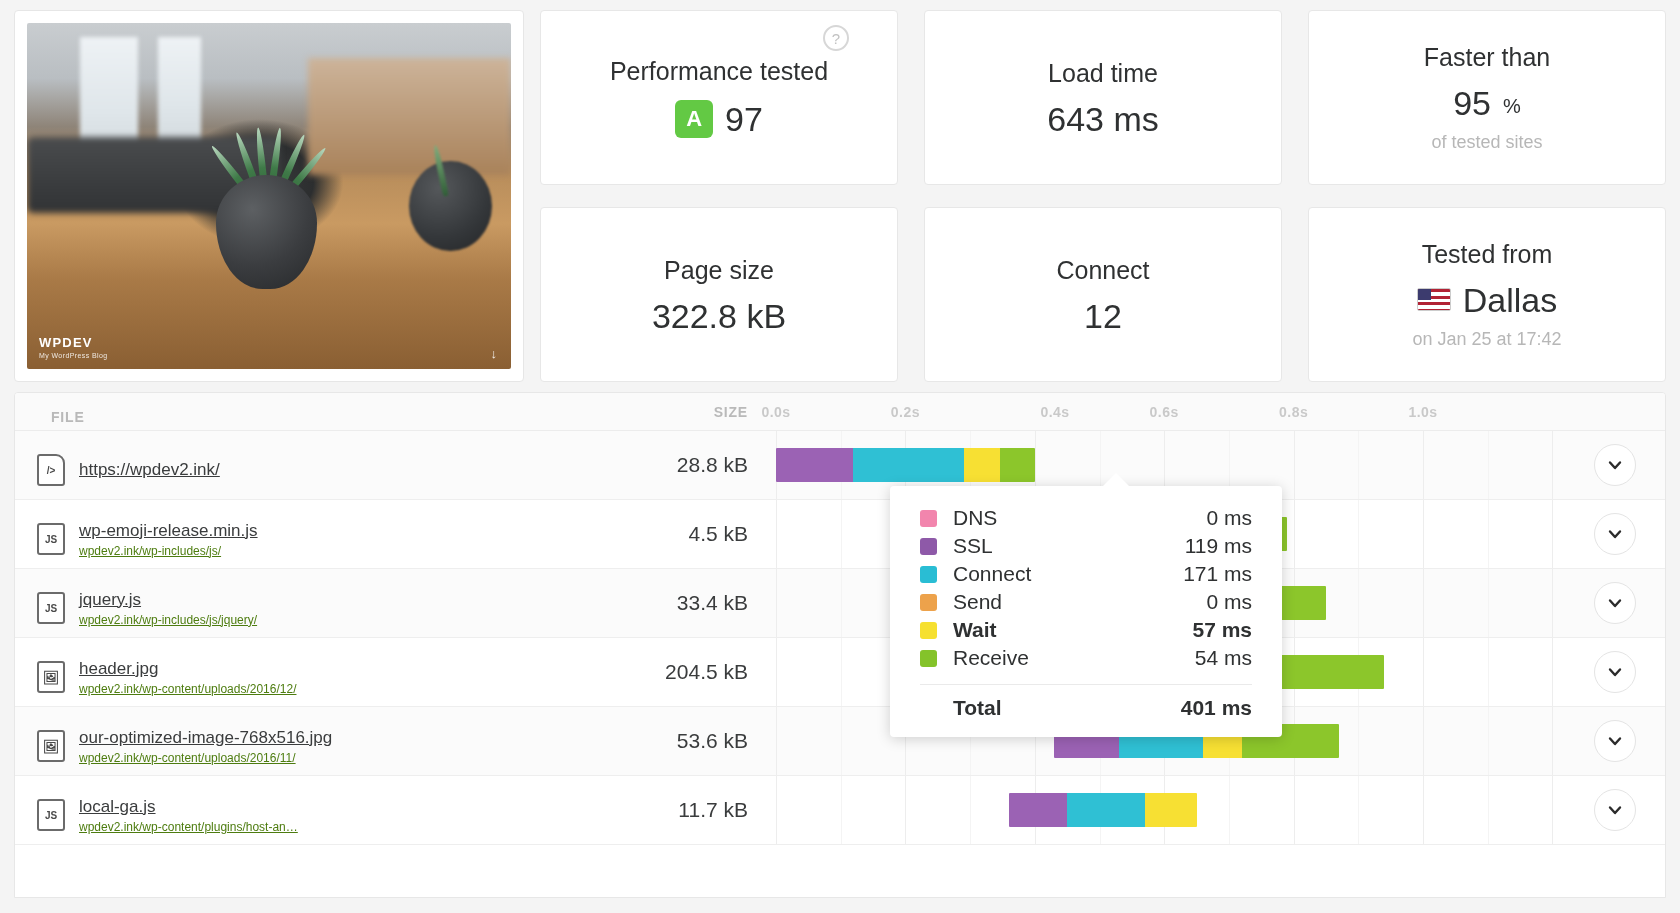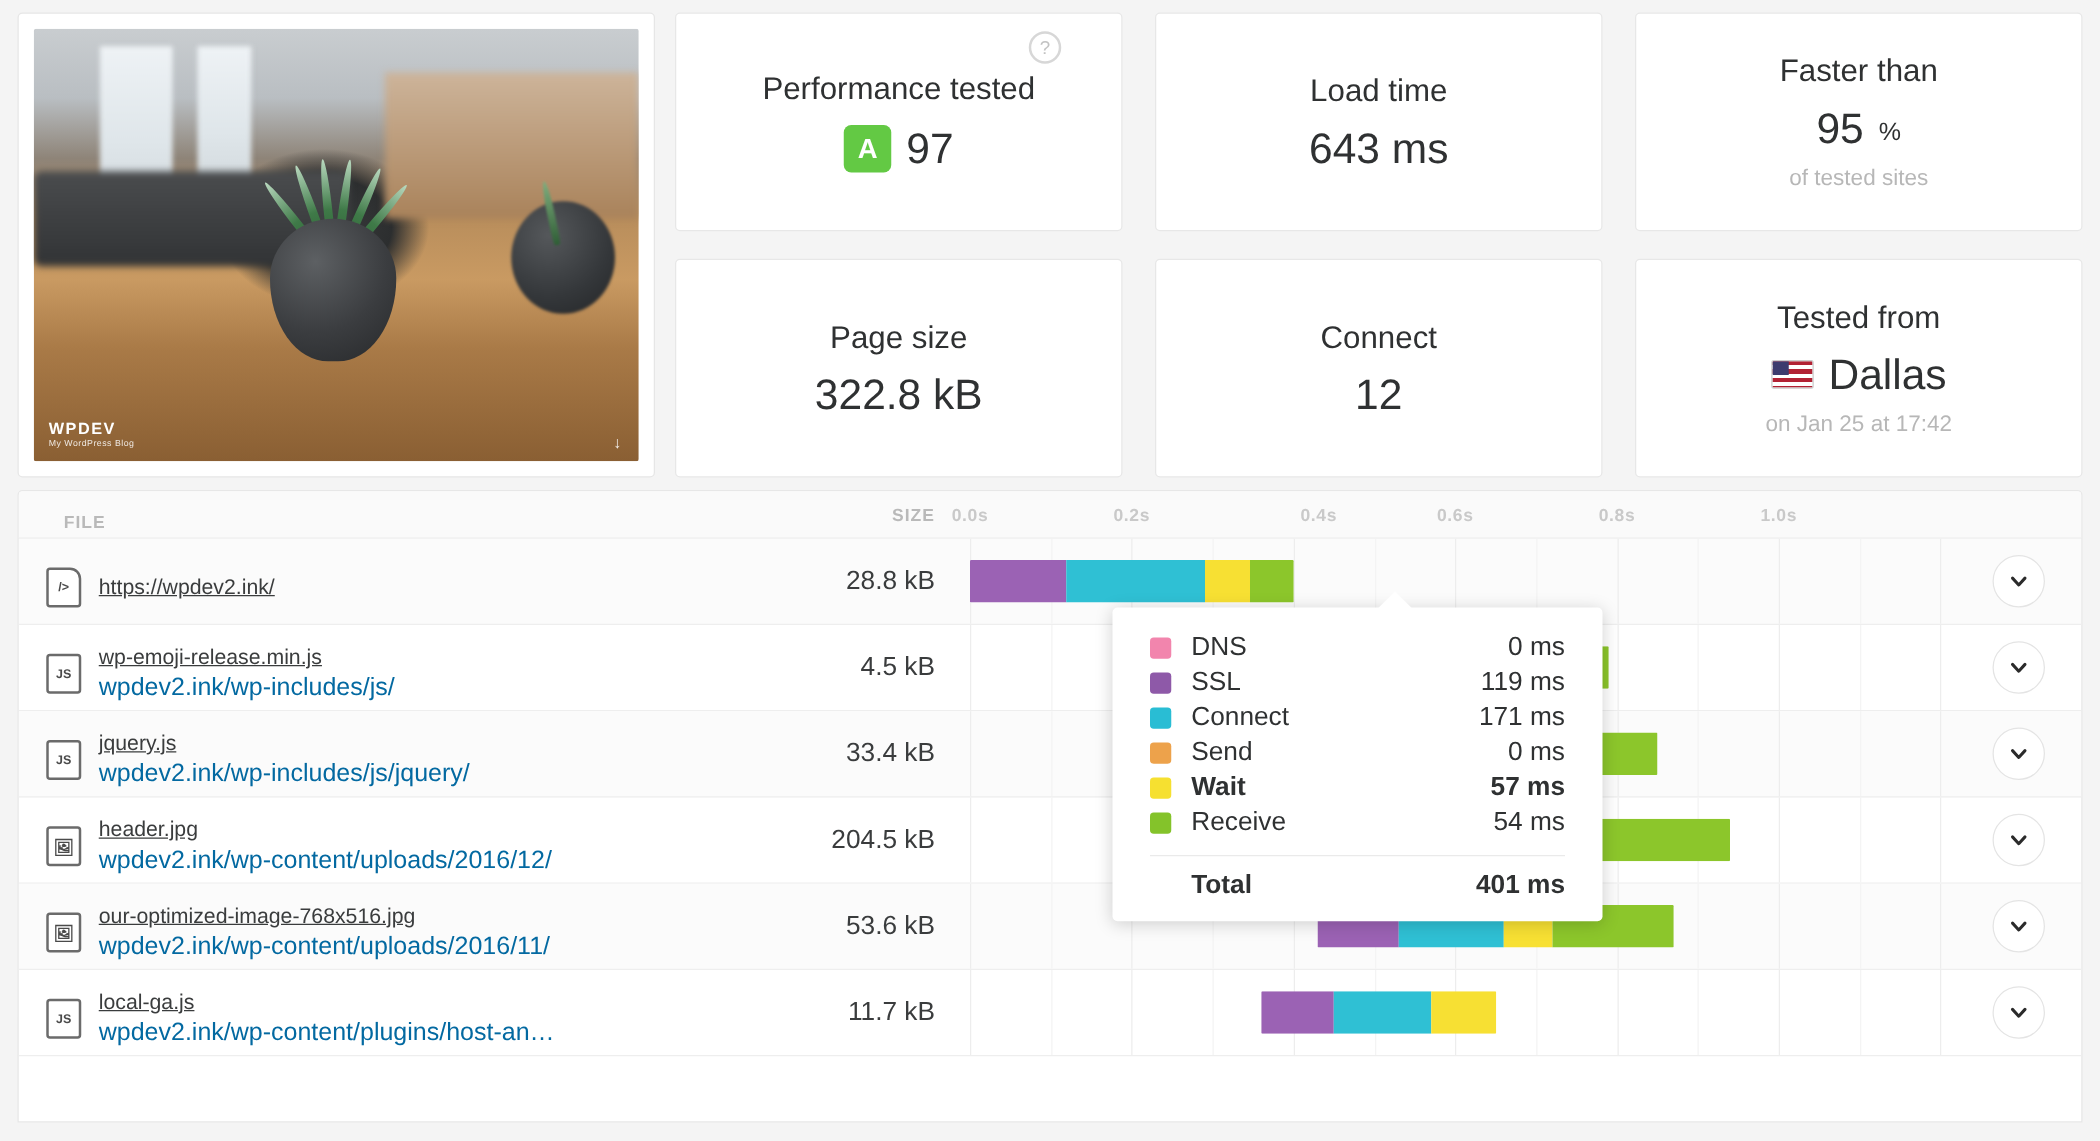--- a/index.html
+++ b/index.html
@@ -190,21 +190,21 @@
     font-size: 10px; font-weight: bold; color: #4a4a4a;
     position: relative; background: #fff;
   }
   .ficon.doc { border-radius: 3px 9px 3px 3px; }
   .ficon.img { font-size: 13px; }
   .fmeta { display: flex; flex-direction: column; gap: 3px; min-width: 0; }
   .fname {
     font-size: 17px; color: #3a3c3d; text-decoration: underline;
     white-space: nowrap; cursor: pointer;
   }
-  .fpath { font-size: 20px; color: #0369a1; white-space: nowrap; }
+  .fpath { font-size: 12px; color: #4d7c0f; white-space: nowrap; text-decoration: underline; }
   .trow .col-size {
     display: flex; align-items: center; justify-content: flex-end;
     font-size: 21px; color: #3a3c3d;
   }
   .trow .col-time { position: relative; }
   .trow .col-exp { display: flex; align-items: center; justify-content: center; }
   .chev {
     width: 42px; height: 42px; border-radius: 50%;
     border: 1px solid #e4e4e4; background: #fff;
     display: flex; align-items: center; justify-content: center;

